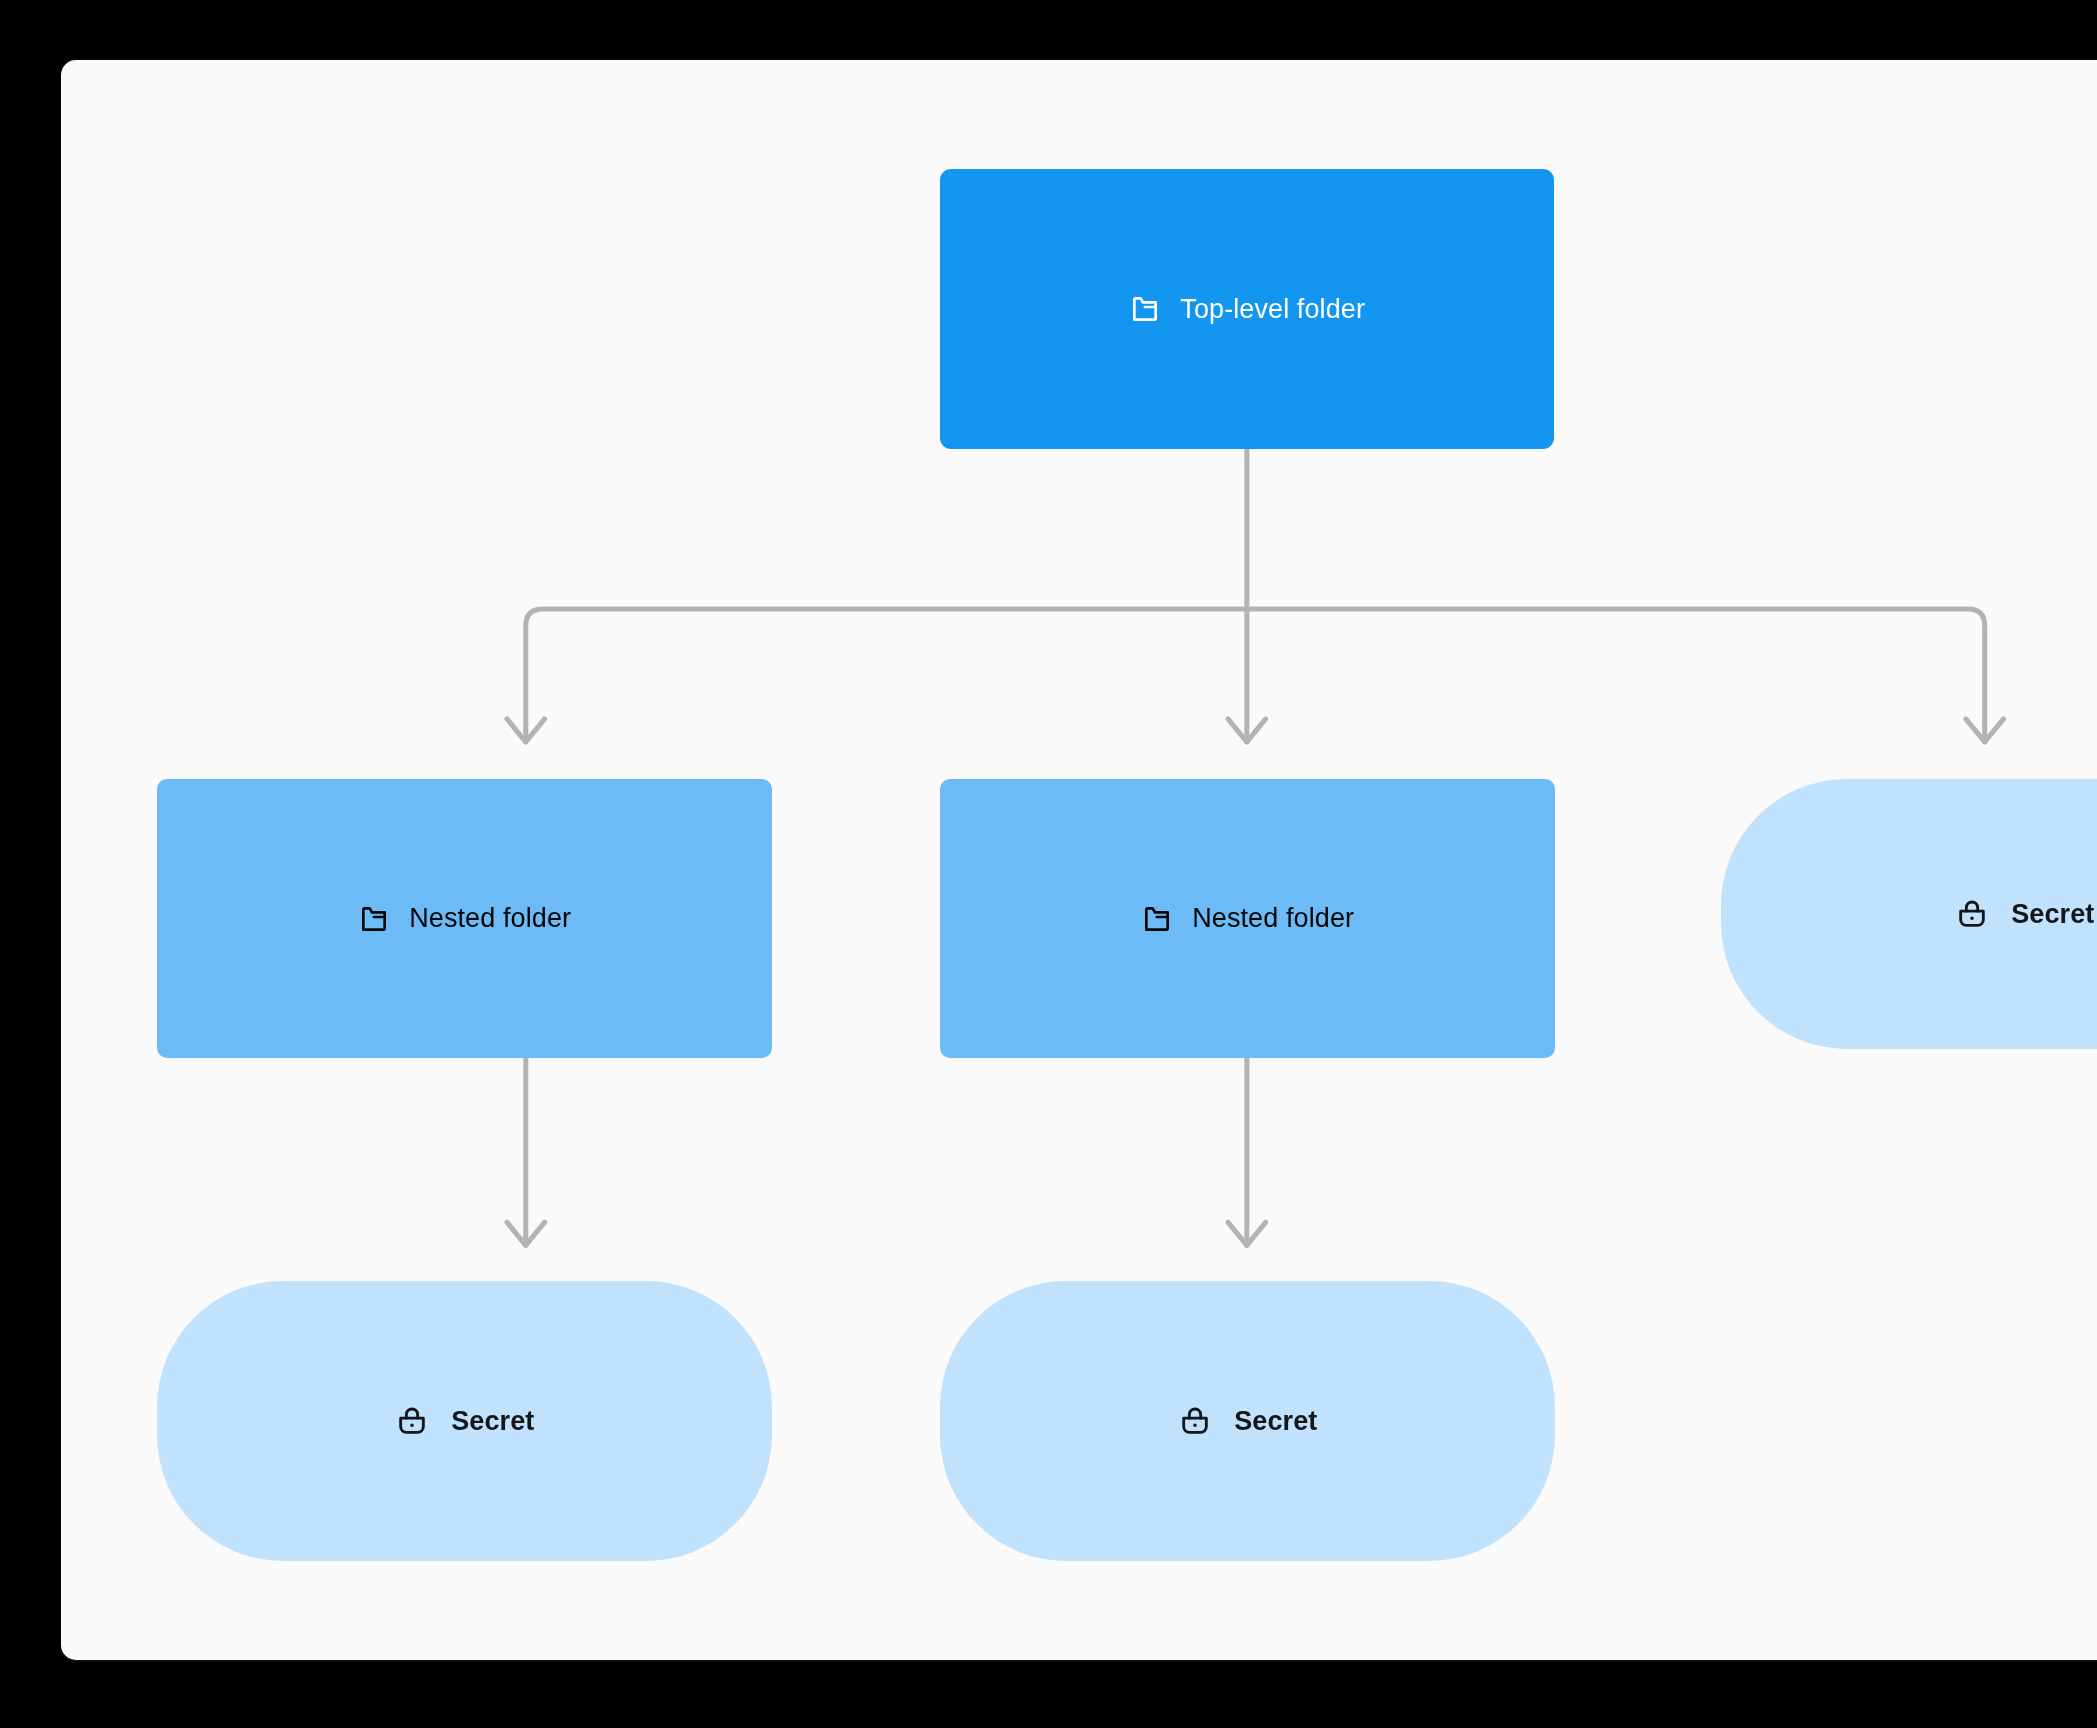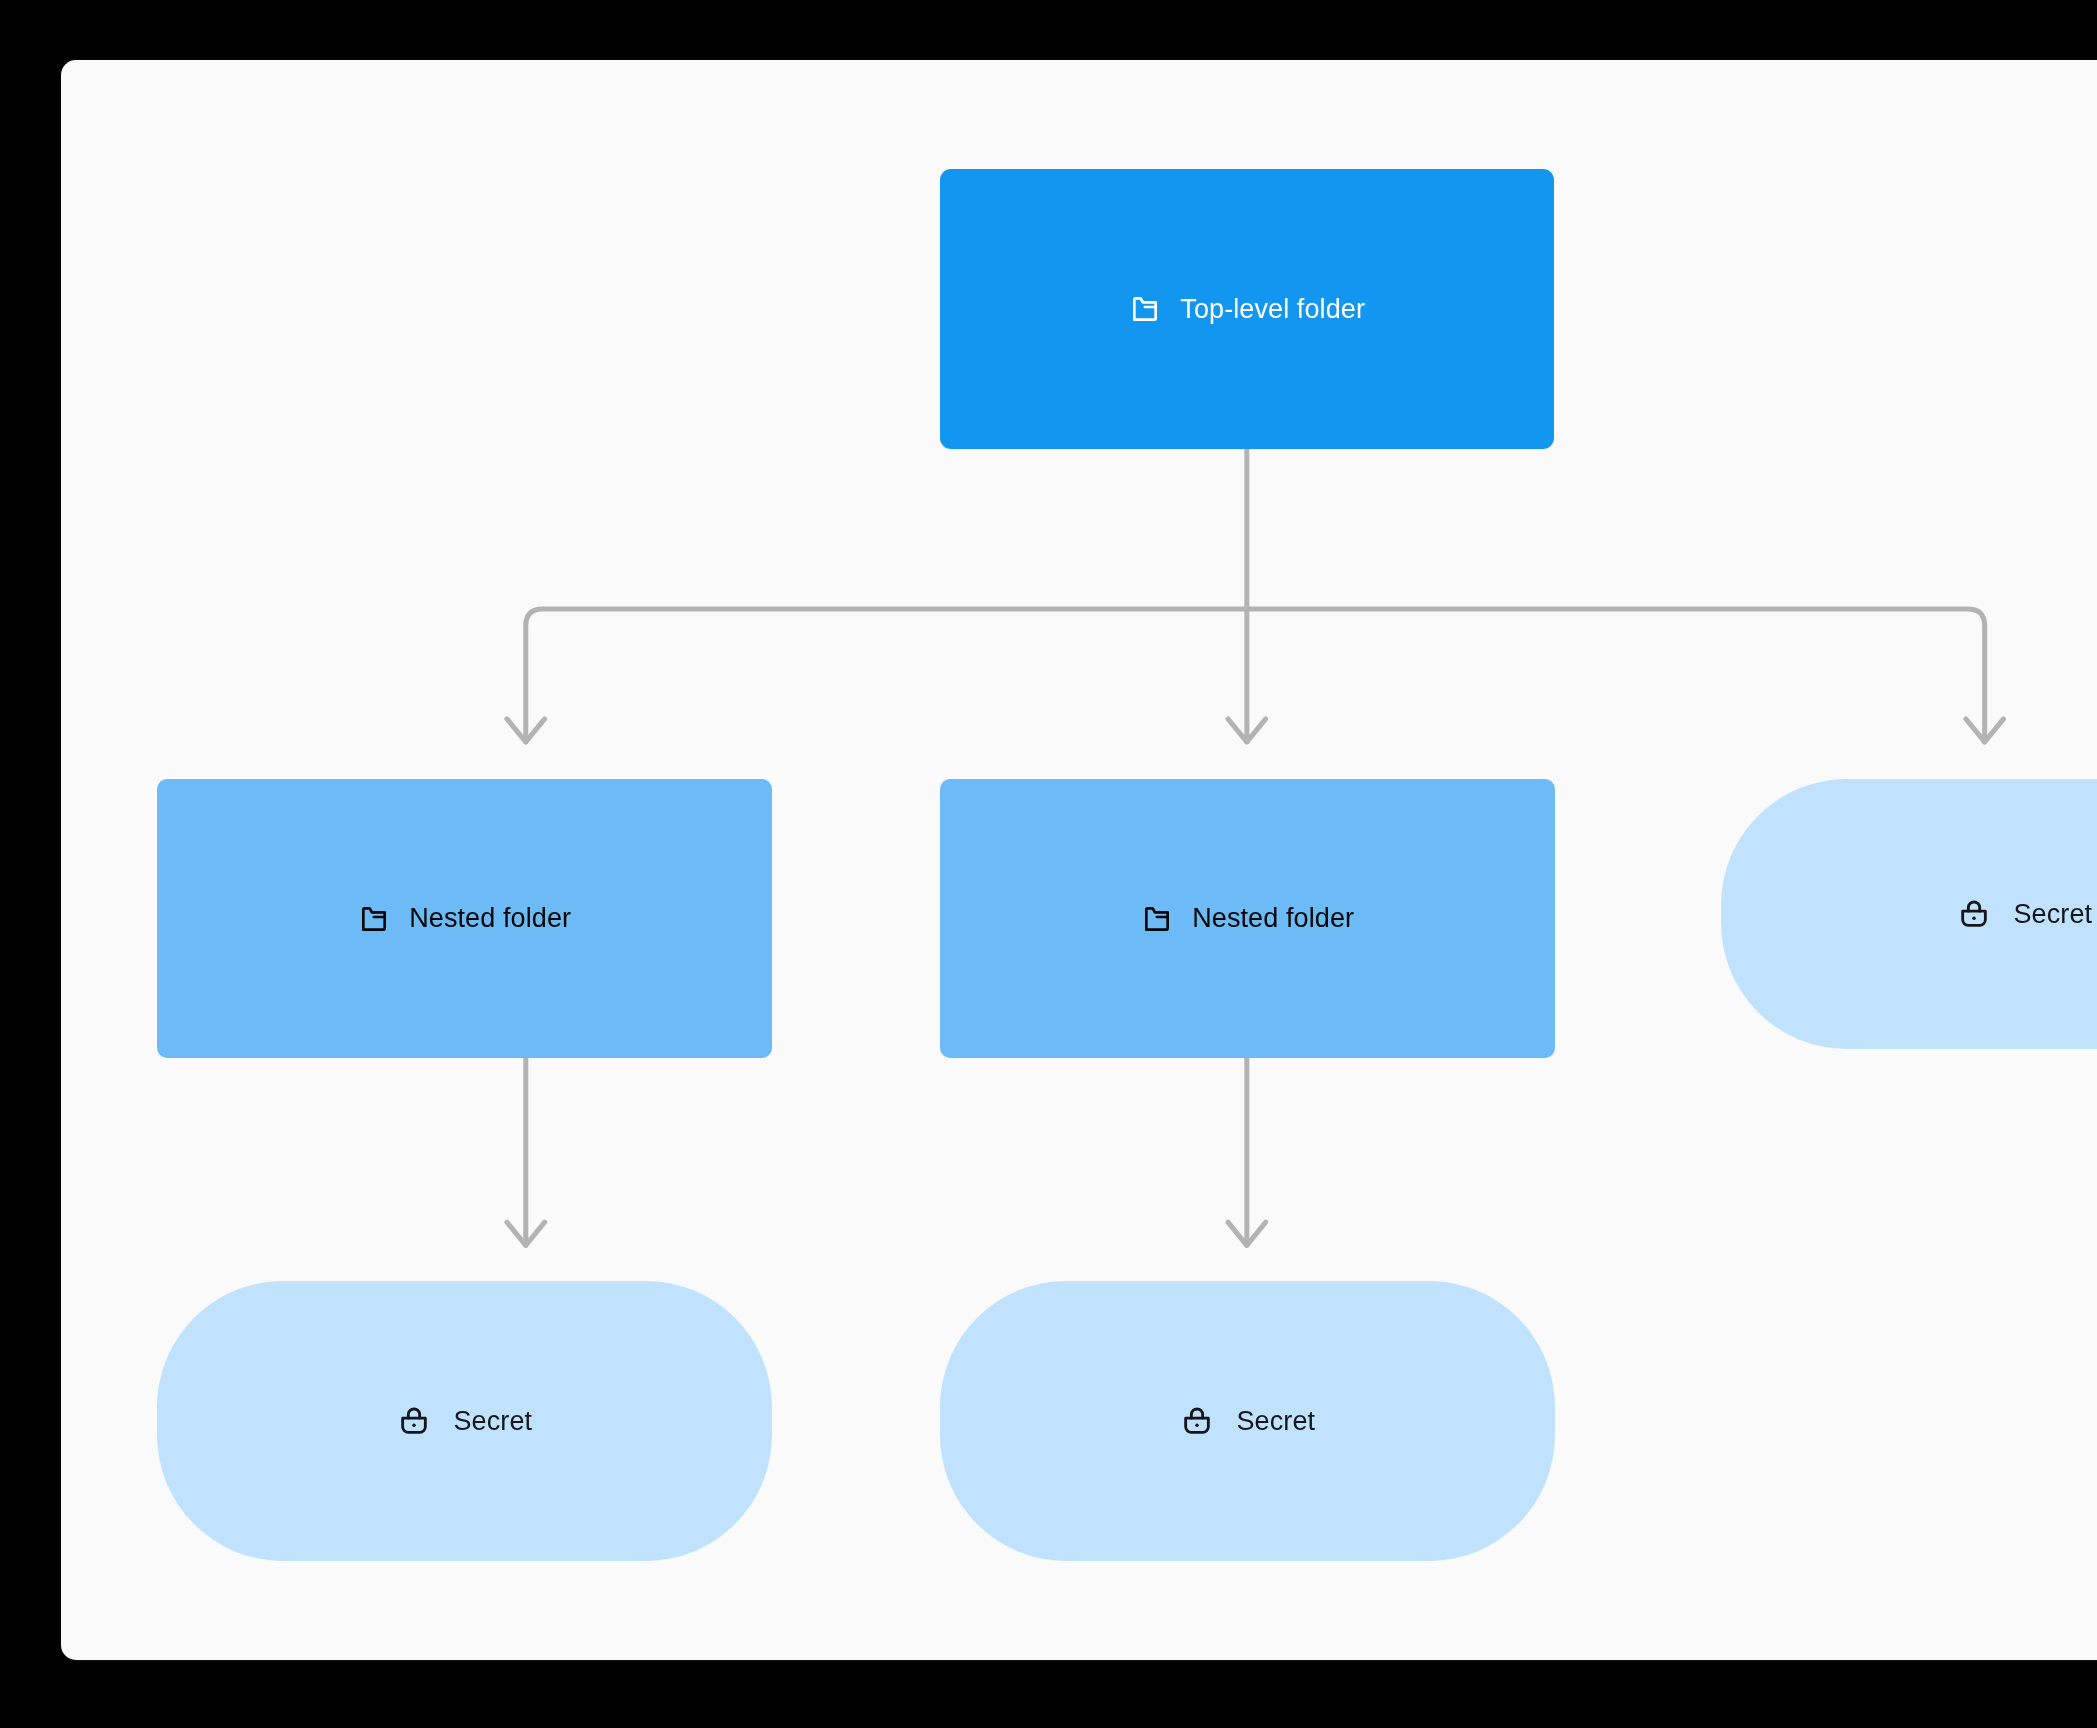--- a/index.html
+++ b/index.html
@@ -83,20 +83,21 @@
     font-size: 27px;
   }
   
   .node.secret {
     background: #c0e2fd;
     border-radius: 126px;
   }
   .node.secret .node-label {
     color: #14161a;
     font-size: 27px;
+    font-weight: bold;
   }
   .node.secret .node-inner { gap: 22.7px; }
 </style>
 </head>
 <body>
 
 <div id="stage">
   <div id="canvas-card">
 
     <svg id="edge-layer" viewBox="0 0 5650 3813" width="2370" height="1600" xmlns="http://www.w3.org/2000/svg" aria-hidden="true">

